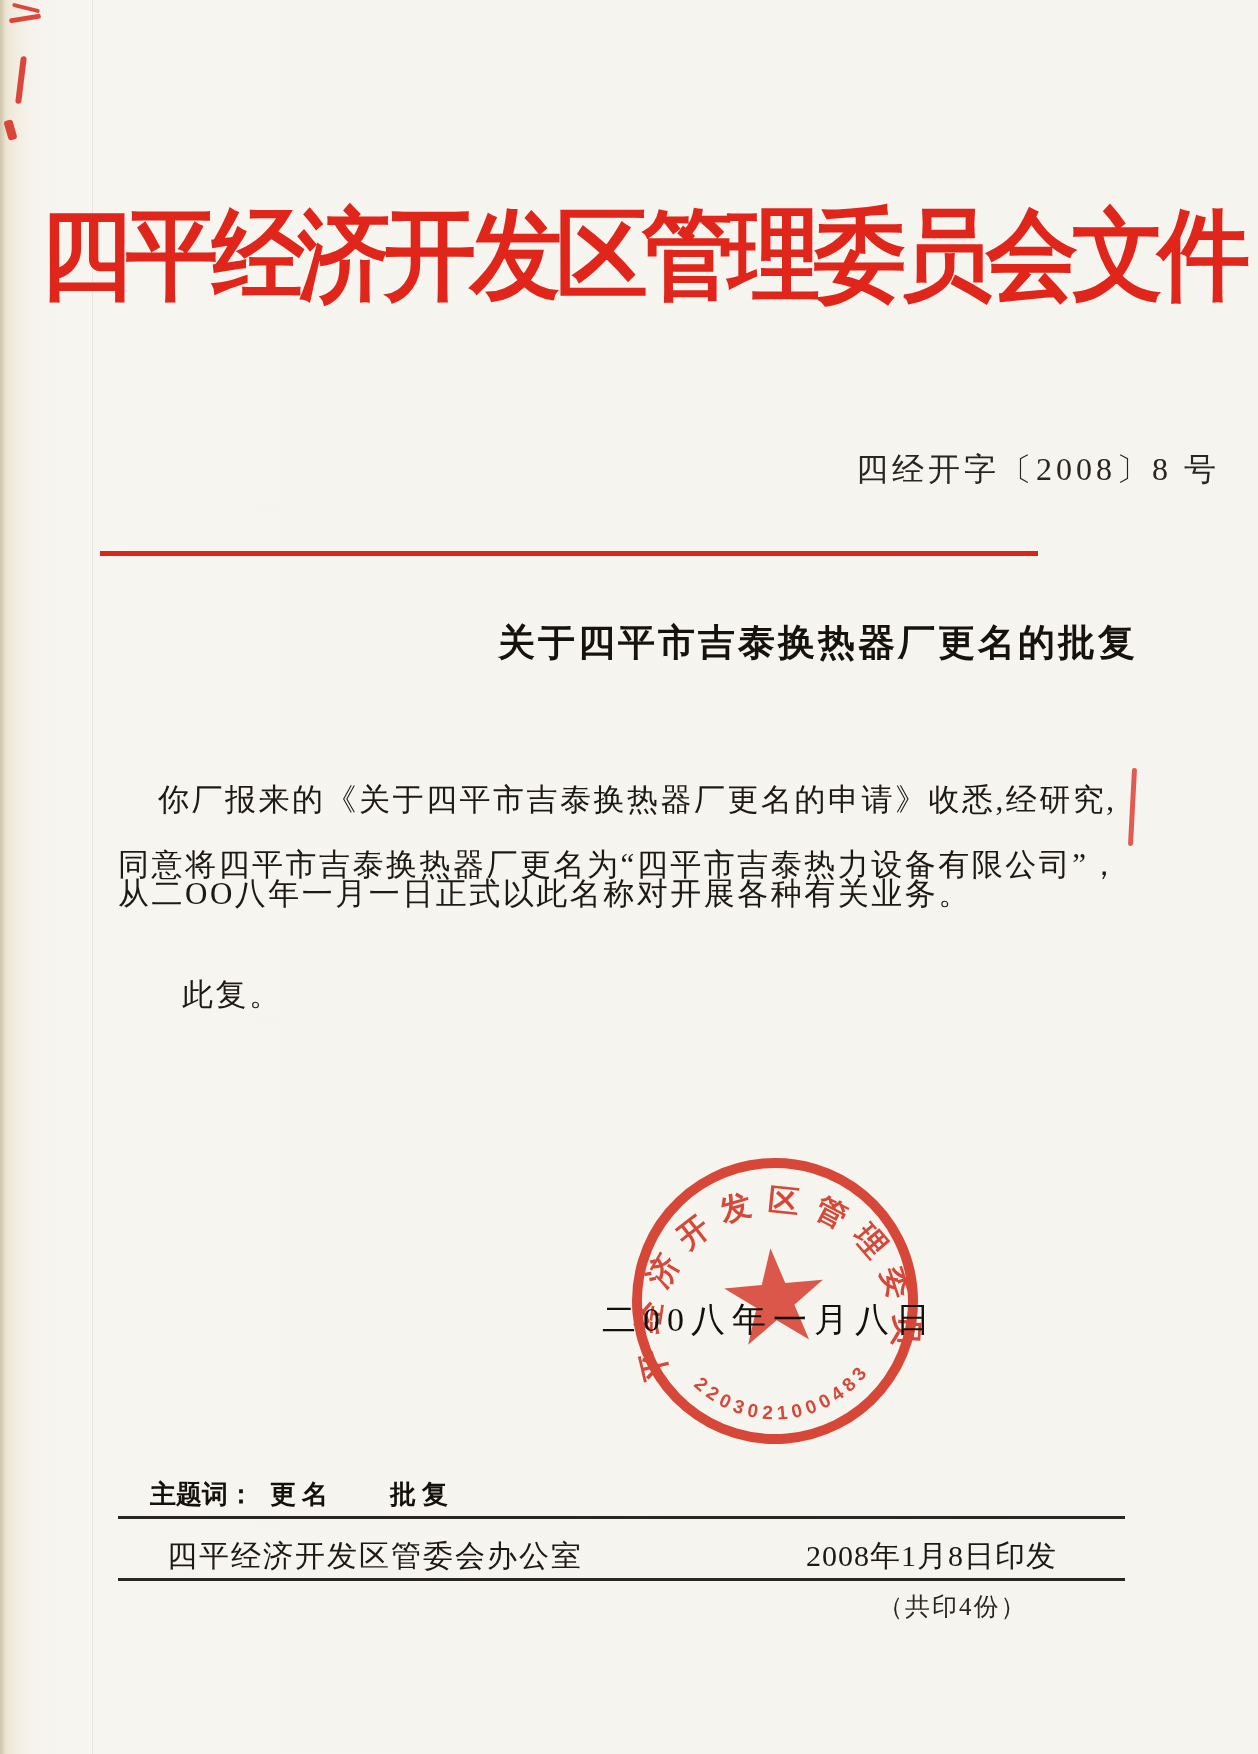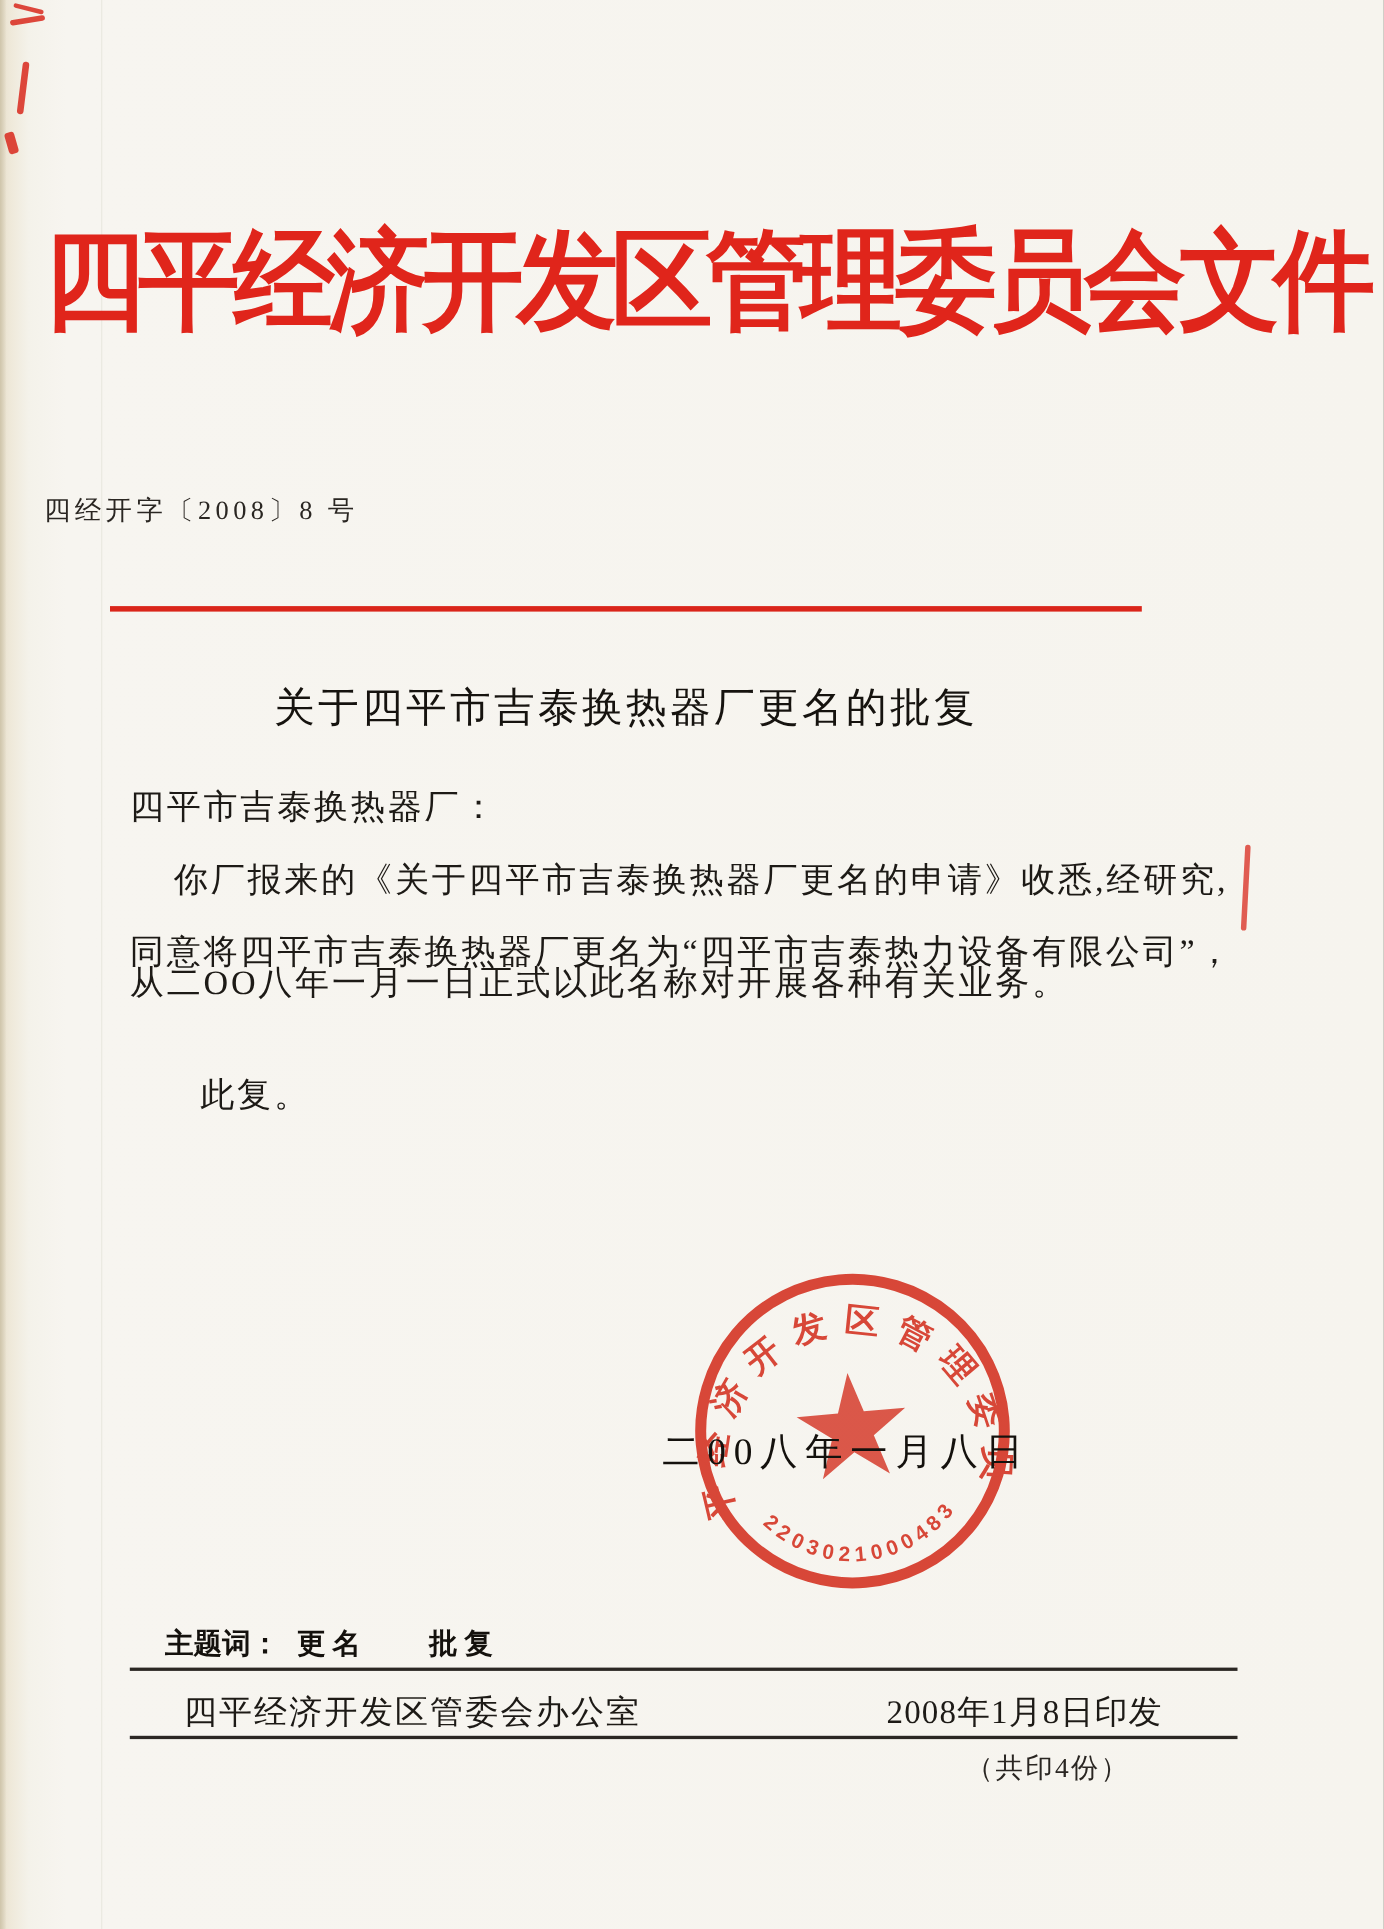--- a/index.html
+++ b/index.html
@@ -21,27 +21,27 @@
     text-align:center;
     font-size:92px;line-height:120px;font-weight:bold;
     letter-spacing:-6px;
     color:#e0251b;
     font-family:"Liberation Serif", serif;
     transform:scaleY(1.08);
     white-space:nowrap;
   }
   .doc-number{
     position:absolute;top:448px;left:40px;width:1180px;
-    text-align:left;font-size:24px;letter-spacing:4px;color:#2a2622;
+    text-align:right;font-size:32px;letter-spacing:4px;color:#2a2622;
   }
   .red-rule{position:absolute;top:551px;left:100px;width:938px;height:5px;background:#da251a;}
 
   .doc-title{
     position:absolute;top:618px;left:0;width:1138px;
-    text-align:center;font-weight:normal;font-size:37px;letter-spacing:3px;
+    text-align:right;font-weight:bold;font-size:37px;letter-spacing:3px;
     font-family:"Liberation Sans", sans-serif;color:#16130f;
   }
 
   .body-line{
     position:absolute;left:118px;width:935px;
     font-size:31px;line-height:40px;letter-spacing:2.5px;color:#1d1a16;
     white-space:nowrap;
   }
   .indent-1{padding-left:40px;}
   .indent-2{padding-left:64px;}
@@ -98,21 +98,20 @@
   <div class="red-mark" style="left:1130px;top:768px;width:5px;height:78px;transform:rotate(3deg);opacity:.75;"></div>
 
   <div class="header-title">四平经济开发区管理委员会文件</div>
 
   <div class="doc-number">四经开字〔2008〕8 号</div>
 
   <div class="red-rule"></div>
 
   <div class="doc-title">关于四平市吉泰换热器厂更名的批复</div>
 
-  <div class="body-line" style="top:714px;">四平市吉泰换热器厂：</div>
   <div class="body-line indent-1" style="top:780px;">你厂报来的《关于四平市吉泰换热器厂更名的申请》收悉,经研究,</div>
   <div class="body-line" style="top:845px;">同意将四平市吉泰换热器厂更名为“四平市吉泰热力设备有限公司”，</div>
   <div class="body-line" style="top:874px;">从二OO八年一月一日正式以此名称对开展各种有关业务。</div>
   <div class="body-line indent-2" style="top:975px;">此复。</div>
 
   <div class="date-line">二00八年一月八日</div>
 
   <svg class="seal" viewBox="0 0 318 318">
     <defs>
       <path id="sealArcTop" d="M 45,218 A 118,118 0 1 1 273,218" fill="none"></path>

